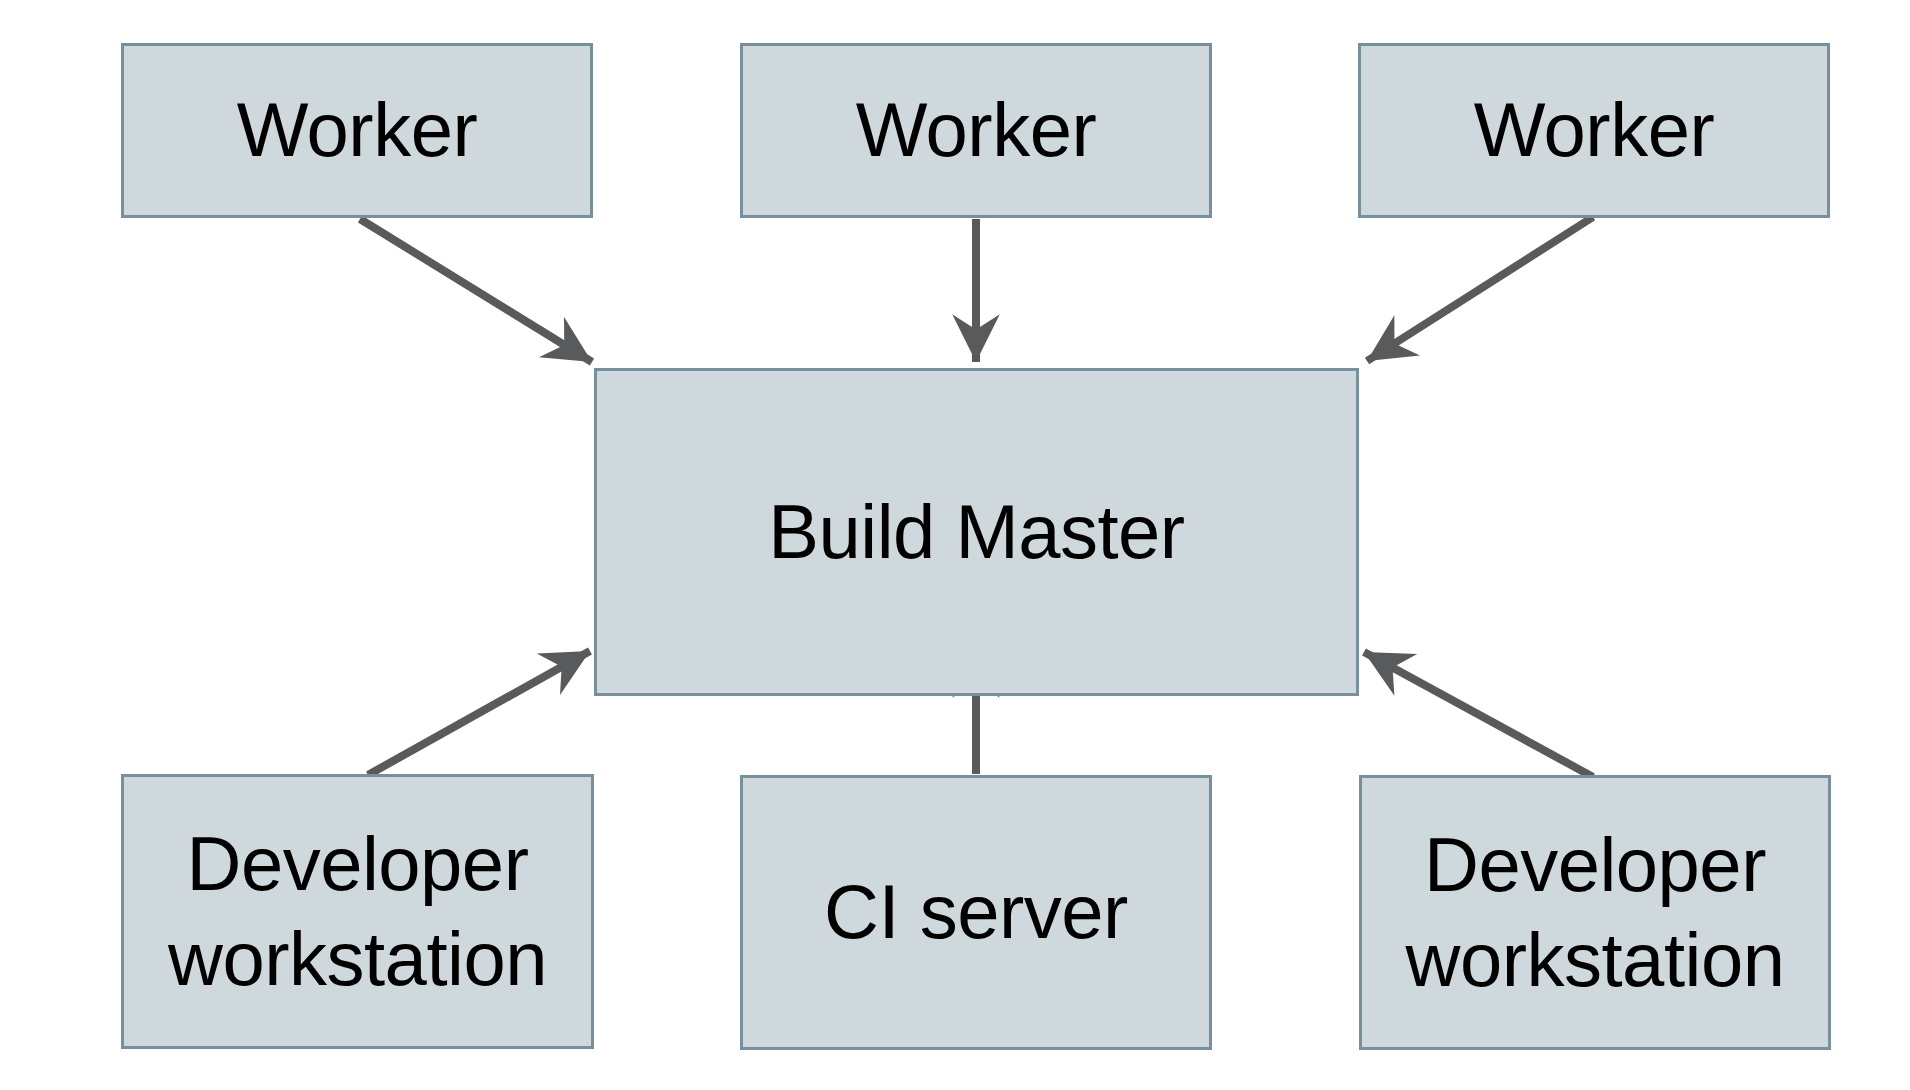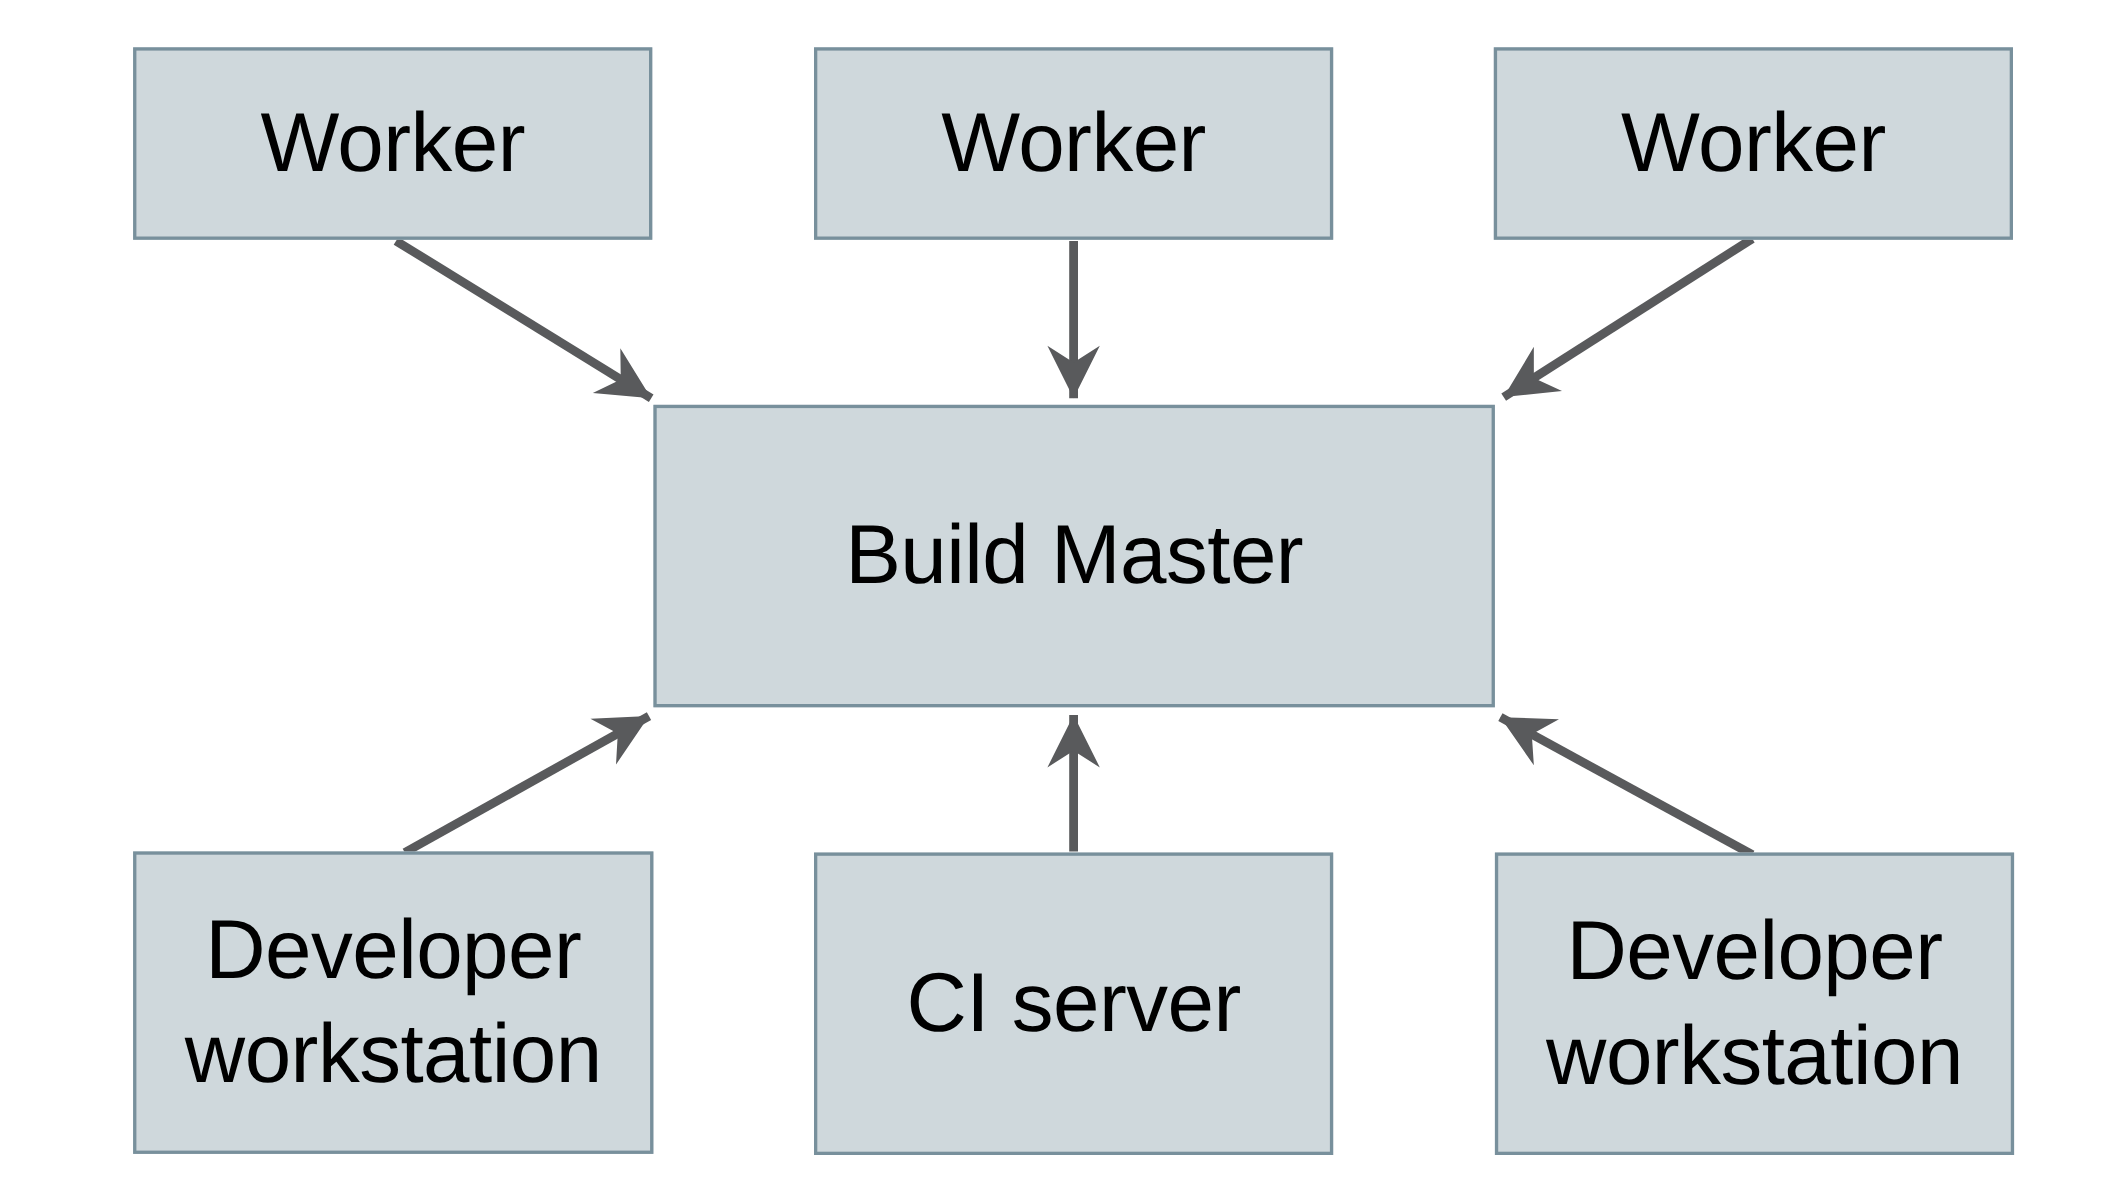--- a/index.html
+++ b/index.html
@@ -27,21 +27,21 @@
     color: var(--text-color, #000000);
     font-size: 76px;
     line-height: 1.24;
     letter-spacing: -0.5px;
     white-space: pre-line;
   }
   
   .n-worker-1      { left: 121px;  top: 43px;  width: 472px; height: 175px; }
   .n-worker-2      { left: 740px;  top: 43px;  width: 472px; height: 175px; }
   .n-worker-3      { left: 1358px; top: 43px;  width: 472px; height: 175px; }
-  .n-build-master  { left: 594px;  top: 368px; width: 765px; height: 275px; text-align: center; }
+  .n-build-master  { left: 594px;  top: 368px; width: 765px; height: 328px; text-align: center; }
   .n-dev-1         { left: 121px;  top: 774px; width: 473px; height: 275px; }
   .n-ci-server     { left: 740px;  top: 775px; width: 472px; height: 275px; text-align: right; }
   .n-dev-2         { left: 1359px; top: 775px; width: 472px; height: 275px; }
 
   .edges {
     position: absolute;
     left: 0; top: 0;
     width: 1910px;
     height: 1090px;
     pointer-events: none;

